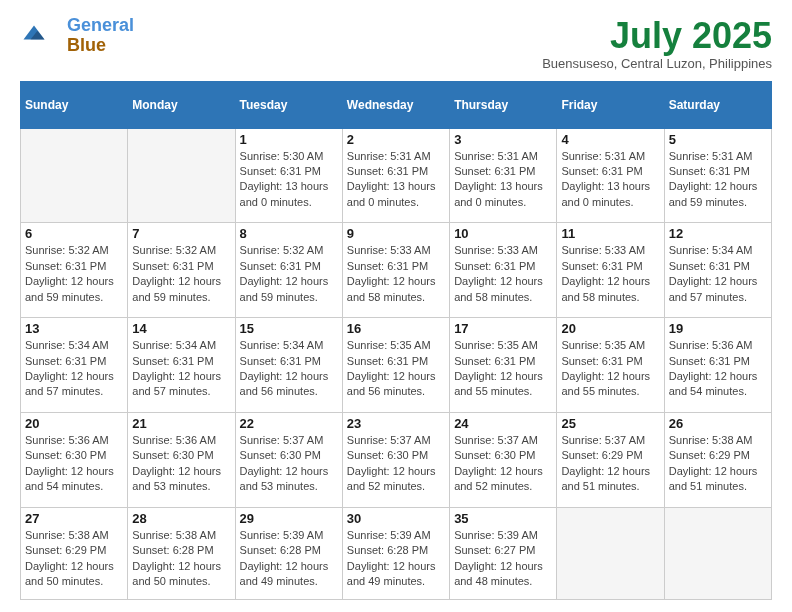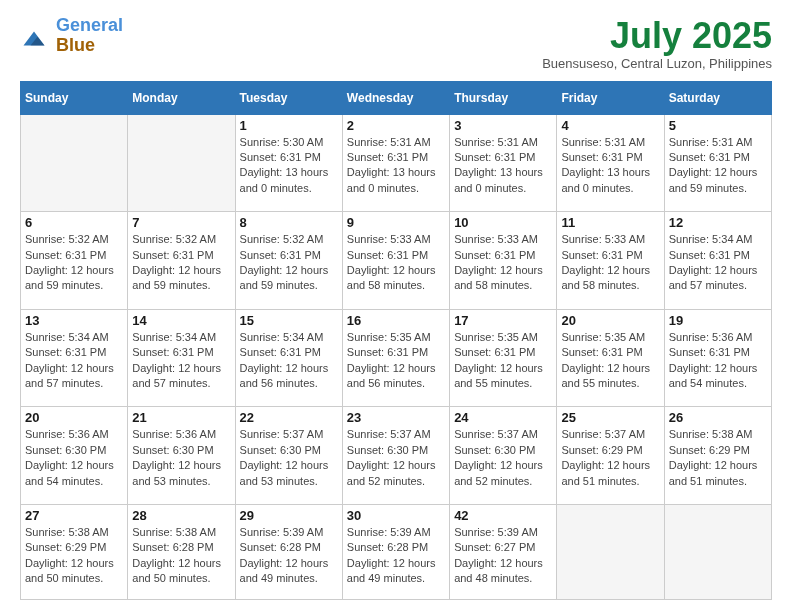--- a/index.html
+++ b/index.html
@@ -18,22 +18,22 @@
       flex-direction: column;
     }
     .header {
       display: flex;
       justify-content: space-between;
       align-items: flex-start;
       margin-bottom: 10px;
     }
     .logo {
       display: flex;
-      align-items: flex-end;
-      gap: 8px;
+      align-items: center;
+      gap: 19px;
     }
     .logo-text {
       font-size: 18px;
       font-weight: bold;
       color: #1a3a5c;
       line-height: 1.1;
     }
     .logo-text span {
       color: #4a90d9;
     }
@@ -59,21 +59,21 @@
       border: 1px solid #ccc;
       border-collapse: collapse;
       width: 100%;
       table-layout: fixed;
     }
     .calendar th {
       background: #2e75b6;
       color: #fff;
       font-size: 12px;
       font-weight: bold;
-      padding: 9px 4px;
+      padding: 16px 4px;
       border: 1px solid #2e75b6;
       text-align: left;
     }
     .calendar td {
       border: 1px solid #ccc;
       vertical-align: top;
       padding: 3px 4px;
       font-size: 9.5px;
       color: #333;
       height: 88px;
@@ -346,21 +346,21 @@
 and 49 minutes.</div>
           </td>
           <td>
             <span class="day-number">30</span>
             <div class="day-info">Sunrise: 5:39 AM
 Sunset: 6:28 PM
 Daylight: 12 hours
 and 49 minutes.</div>
           </td>
           <td>
-            <span class="day-number">42</span>
+            <span class="day-number">35</span>
             <div class="day-info">Sunrise: 5:39 AM
 Sunset: 6:27 PM
 Daylight: 12 hours
 and 48 minutes.</div>
           </td>
           <td class="empty"></td>
           <td class="empty"></td>
         </tr>
       </tbody>
   </table>

